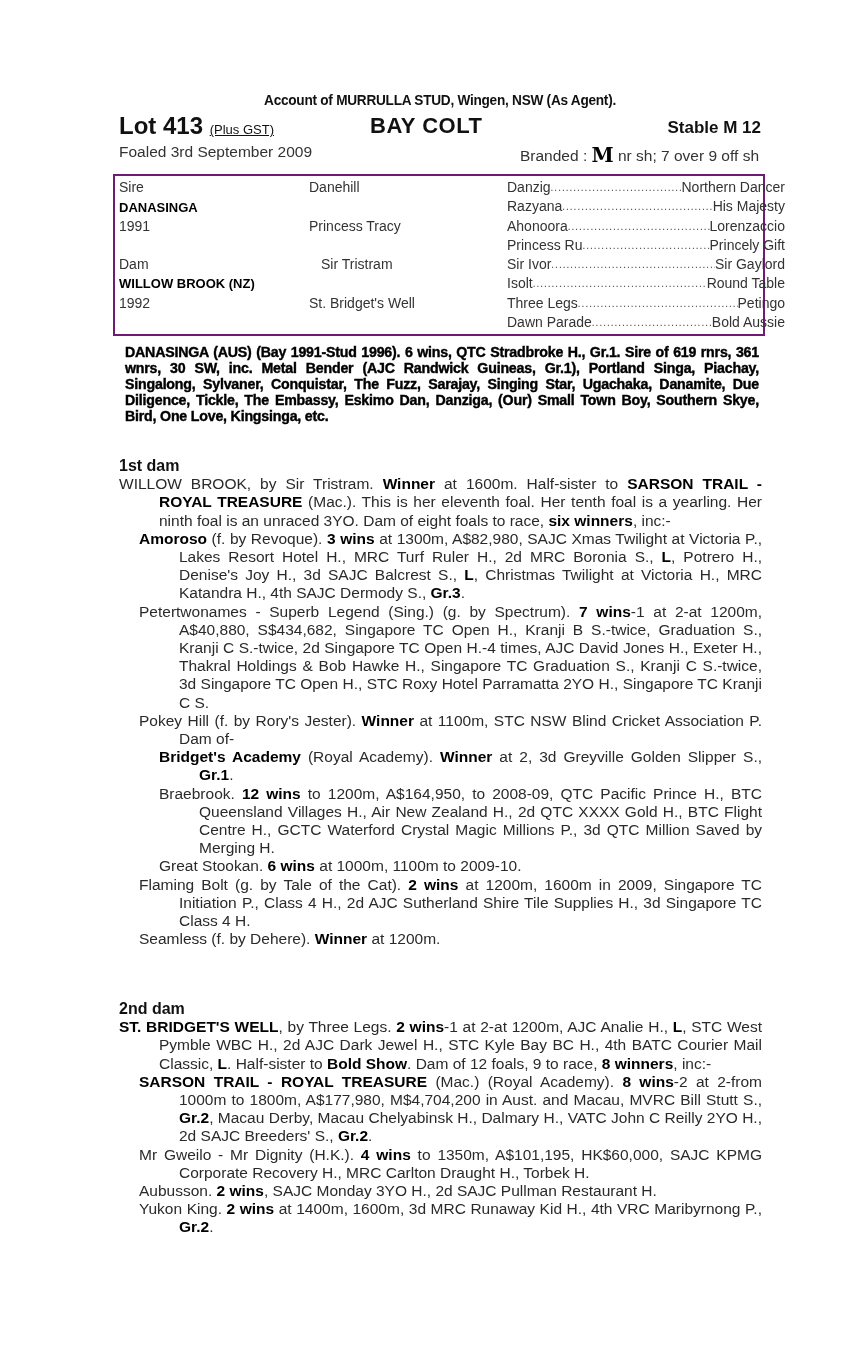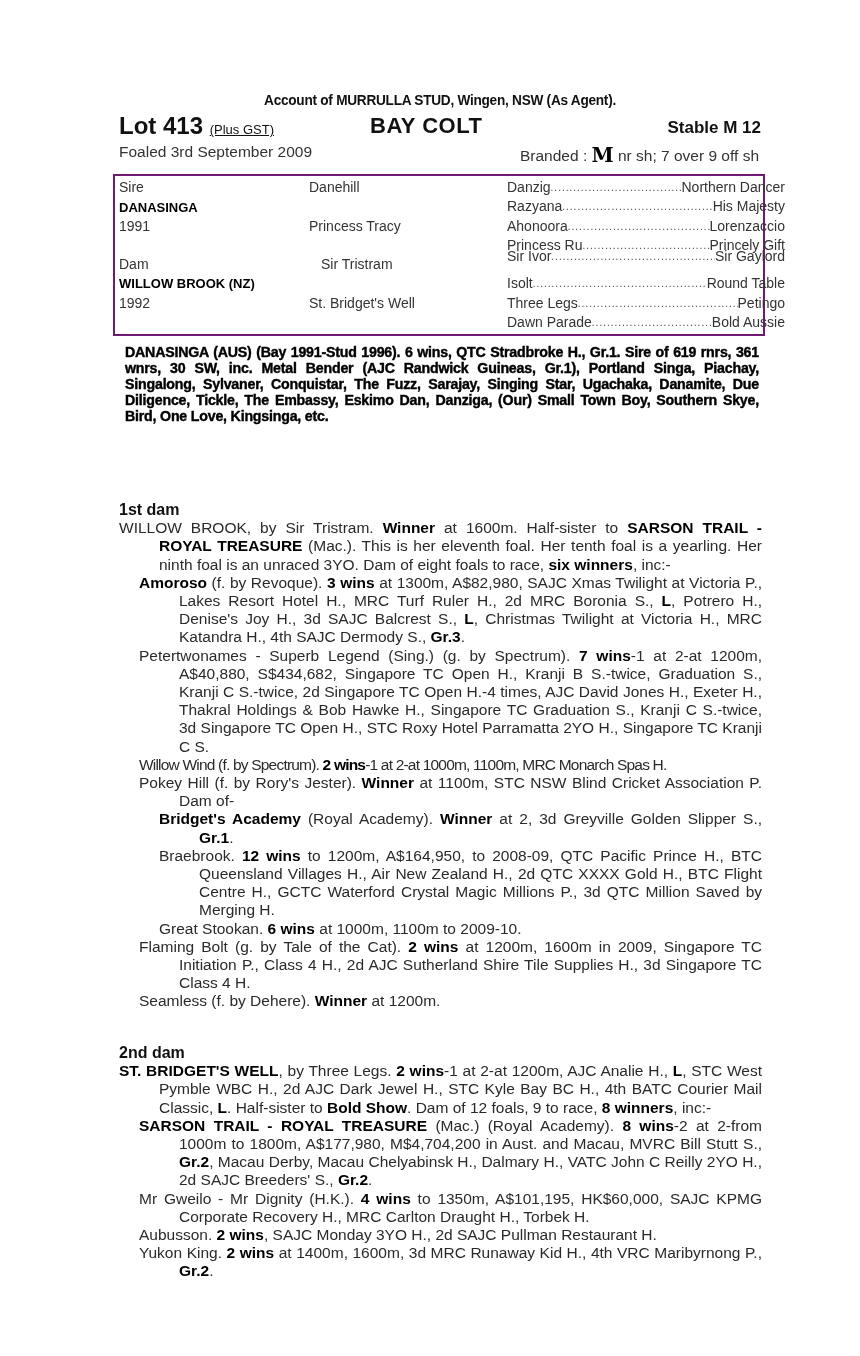--- a/index.html
+++ b/index.html
@@ -16,21 +16,21 @@
   .brand { position: absolute; right: 2px; top: 2px; }
   .brand-mark { font-weight: bold; font-size: 20px; color: #000; font-family: "DejaVu Serif", serif; vertical-align: -1px; }
   .pedigree { position: absolute; left: 113px; top: 174px; width: 652px; height: 162px; border: 2px solid #701a75; box-sizing: border-box; font-size: 14px; color: #333; }
   .ped-cell { position: absolute; line-height: 19px; white-space: nowrap; }
   .ped-big { font-weight: bold; font-size: 13px; color: #000; }
   .gp { position: absolute; left: 367px; width: 278px; display: flex; line-height: 19px; margin-left: 25px; }
   .gp .dots { flex: 1; overflow: hidden; white-space: nowrap; font-size: 10px; color: #444; letter-spacing: 1px; }
   .gp .dots::before { content: "........................................................................................................................"; }
   .sire-summary { position: absolute; left: 125px; top: 344px; width: 634px; font-family: "Liberation Sans", sans-serif; font-weight: 900; font-size: 14.2px; line-height: 16px; text-align: justify; color: #000; letter-spacing: -0.2px; -webkit-text-stroke: 0.4px #000; }
   .section { position: absolute; left: 119px; width: 643px; font-size: 15.5px; line-height: 18.2px; color: #2a2a2a; }
-  .sec-title { font-weight: bold; font-size: 16px; color: #111; margin-top: 44px; }
+  .sec-title { font-weight: bold; font-size: 16px; color: #111; }
   .entry { text-align: justify; text-align-last: left; }
   .lvl0 { padding-left: 40px; text-indent: -40px; }
   .lvl1 { padding-left: 60px; text-indent: -40px; }
   .lvl2 { padding-left: 80px; text-indent: -40px; }
   .b { font-weight: bold; color: #000; }
   .narrow { letter-spacing: -0.8px; }
 </style>
 </head>
 <body>
 
@@ -77,21 +77,21 @@
   <div class="gp" style="top:41px">
       <span>Ahonoora</span>
       <span class="dots"></span>
       <span>Lorenzaccio</span>
     </div>
   <div class="gp" style="top:60px">
       <span>Princess Ru</span>
       <span class="dots"></span>
       <span>Princely Gift</span>
     </div>
-  <div class="gp" style="top:71px">
+  <div class="gp" style="top:79px">
       <span>Sir Ivor</span>
       <span class="dots"></span>
       <span>Sir Gaylord</span>
     </div>
   <div class="gp" style="top:98px">
       <span>Isolt</span>
       <span class="dots"></span>
       <span>Round Table</span>
     </div>
   <div class="gp" style="top:118px">
@@ -107,21 +107,20 @@
 </div>
 
 <div class="sire-summary">DANASINGA (AUS) (Bay 1991-Stud 1996). 6 wins, QTC Stradbroke H., Gr.1. Sire of 619 rnrs, 361 wnrs, 30 SW, inc. Metal Bender (AJC Randwick Guineas, Gr.1), Portland Singa, Piachay, Singalong, Sylvaner, Conquistar, The Fuzz, Sarajay, Singing Star, Ugachaka, Danamite, Due Diligence, Tickle, The Embassy, Eskimo Dan, Danziga, (Our) Small Town Boy, Southern Skye, Bird, One Love, Kingsinga, etc.</div>
 
 <div class="section" style="top:457px">
   <div class="sec-title">1st dam</div>
   <div>
       <div class="entry lvl0"><span>WILLOW BROOK, by Sir Tristram. </span><span class="b">Winner</span><span> at 1600m. Half-sister to </span><span class="b">SARSON TRAIL - ROYAL TREASURE</span><span> (Mac.). This is her eleventh foal. Her tenth foal is a yearling. Her ninth foal is an unraced 3YO. Dam of eight foals to race, </span><span class="b">six winners</span><span>, inc:-</span></div>
       <div class="entry lvl1"><span class="b">Amoroso</span><span> (f. by Revoque). </span><span class="b">3 wins</span><span> at 1300m, A$82,980, SAJC Xmas Twilight at Victoria P., Lakes Resort Hotel H., MRC Turf Ruler H., 2d MRC Boronia S., </span><span class="b">L</span><span>, Potrero H., Denise's Joy H., 3d SAJC Balcrest S., </span><span class="b">L</span><span>, Christmas Twilight at Victoria H., MRC Katandra H., 4th SAJC Dermody S., </span><span class="b">Gr.3</span><span>.</span></div>
       <div class="entry lvl1"><span>Petertwonames - Superb Legend (Sing.) (g. by Spectrum). </span><span class="b">7 wins</span><span>-1 at 2-at 1200m, A$40,880, S$434,682, Singapore TC Open H., Kranji B S.-twice, Graduation S., Kranji C S.-twice, 2d Singapore TC Open H.-4 times, AJC David Jones H., Exeter H., Thakral Holdings &amp; Bob Hawke H., Singapore TC Graduation S., Kranji C S.-twice, 3d Singapore TC Open H., STC Roxy Hotel Parramatta 2YO H., Singapore TC Kranji C S.</span></div>
-      <div class="entry lvl1 narrow"><span>Willow Wind (f. by Spectrum). </span><span class="b">2 wins</span><span>-1 at 2-at 1000m, 1100m, MRC Monarch Spas H.</span></div>
       <div class="entry lvl1"><span>Pokey Hill (f. by Rory's Jester). </span><span class="b">Winner</span><span> at 1100m, STC NSW Blind Cricket Association P. Dam of-</span></div>
       <div class="entry lvl2"><span class="b">Bridget's Academy</span><span> (Royal Academy). </span><span class="b">Winner</span><span> at 2, 3d Greyville Golden Slipper S., </span><span class="b">Gr.1</span><span>.</span></div>
       <div class="entry lvl2"><span>Braebrook. </span><span class="b">12 wins</span><span> to 1200m, A$164,950, to 2008-09, QTC Pacific Prince H., BTC Queensland Villages H., Air New Zealand H., 2d QTC XXXX Gold H., BTC Flight Centre H., GCTC Waterford Crystal Magic Millions P., 3d QTC Million Saved by Merging H.</span></div>
       <div class="entry lvl2"><span>Great Stookan. </span><span class="b">6 wins</span><span> at 1000m, 1100m to 2009-10.</span></div>
       <div class="entry lvl1"><span>Flaming Bolt (g. by Tale of the Cat). </span><span class="b">2 wins</span><span> at 1200m, 1600m in 2009, Singapore TC Initiation P., Class 4 H., 2d AJC Sutherland Shire Tile Supplies H., 3d Singapore TC Class 4 H.</span></div>
       <div class="entry lvl1"><span>Seamless (f. by Dehere). </span><span class="b">Winner</span><span> at 1200m.</span></div>
     </div>
 </div>
 
 <div class="section" style="top:1000px">

